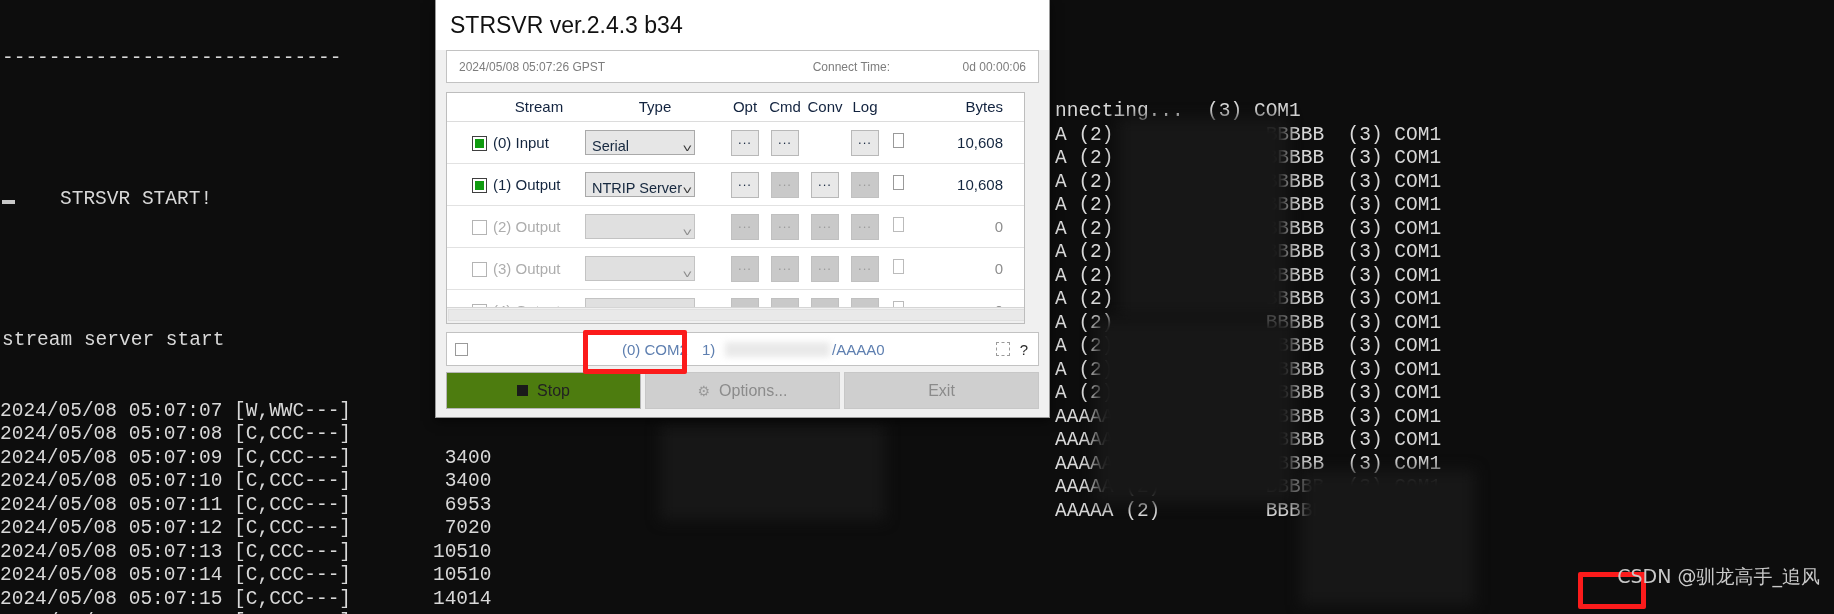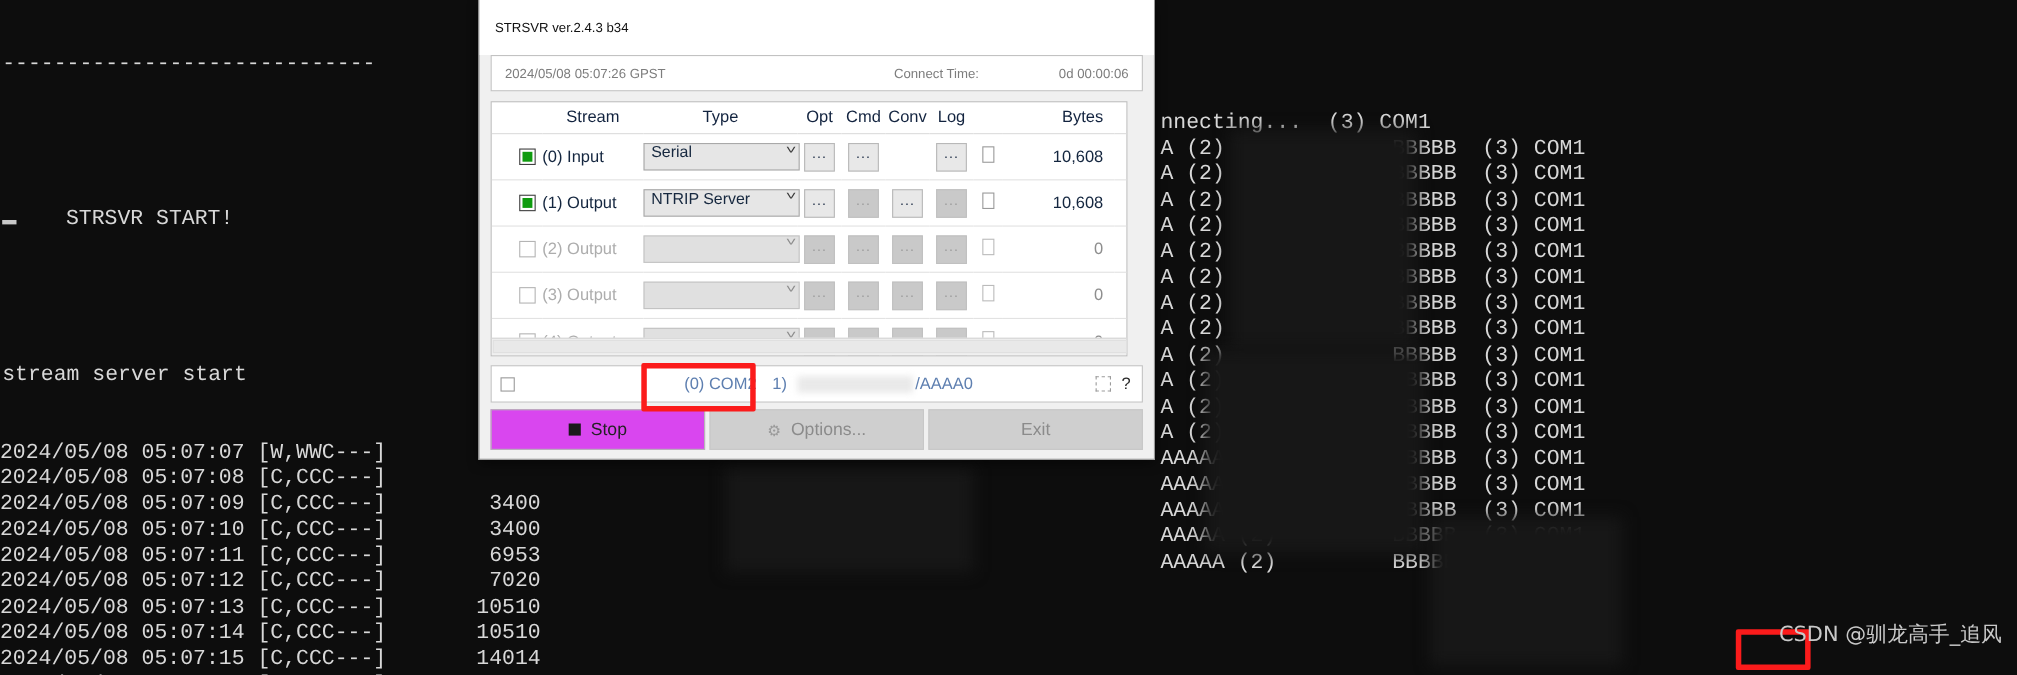--- a/index.html
+++ b/index.html
@@ -15,21 +15,21 @@
   .hdrline{padding-left:2px;}
   .indent{padding-left:60px;}
   #caret{position:absolute;left:2px;top:200px;width:13px;height:4px;background:#c8c8c8;}
 
   
   #strsvr{position:absolute;left:435px;top:0px;width:613px;height:417px;
           background:#f0f0f0;border:1px solid #9a9a9a;border-top:none;
           box-shadow:0 3px 10px rgba(0,0,0,.55);}
   #titlebar{height:50px;background:#ffffff;display:flex;align-items:center;
             padding-left:14px;box-sizing:border-box;}
-  #titlebar .ttl{font-size:12px;color:#111;}
+  #titlebar .ttl{font-size:23px;color:#111;}
 
   #clockbar{margin:0 10px;height:33px;background:#fff;border:1px solid #c2c2c2;
             display:flex;align-items:center;box-sizing:border-box;
             padding:0 12px;font-size:12px;color:#7d7d7d;}
   #clockbar .gpst{flex:0 0 auto;}
   #clockbar .spacer{flex:1 1 auto;}
   #clockbar .ctlbl{margin-right:26px;}
   #clockbar .ctval{min-width:110px;text-align:right;}
 
   #tablewrap{margin:9px 24px 0 10px;background:#fff;border:1px solid #bdbdbd;
@@ -50,22 +50,22 @@
   .cb{width:15px;height:15px;border:1px solid #6e6e6e;background:#fff;
       display:inline-block;box-sizing:border-box;vertical-align:middle;}
   .cb.on{border:1px solid #3f3f3f;background:#fff;position:relative;}
   .cb.on::after{content:"";position:absolute;left:2px;top:2px;right:2px;bottom:2px;
                 background:#0f9b0f;}
   .cb.dim{border-color:#b4b4b4;}
 
   .slbl{font-size:15px;color:#14263f;}
   .slbl.dim{color:#adadad;}
 
-  .sel{width:142px;height:25px;border:1px solid #a9a9a9;background:#e6e6e6;
-       font-size:14.5px;color:#16283f;display:flex;align-items:flex-start;
+  .sel{width:110px;height:25px;border:1px solid #a9a9a9;background:#e6e6e6;
+       font-size:14.5px;color:#16283f;display:flex;align-items:flex-end;
        padding:0 4px 0 6px;box-sizing:border-box;}
   .sel.dim{background:#e0e0e0;border-color:#c3c3c3;color:#bcbcbc;}
   .sel .txt{flex:1;overflow:hidden;white-space:nowrap;}
   .sel .chev{font-size:11px;color:#3a3a3a;transform:scaleX(1.5);}
   .sel.dim .chev{color:#8d8d8d;}
 
   .dots{width:28px;height:26px;border:1px solid #b8b8b8;background:#e8e8e8;
         display:inline-flex;align-items:center;justify-content:center;
         font-size:13px;color:#1d2d45;letter-spacing:1px;line-height:5px;
         box-sizing:border-box;padding-bottom:7px;}
@@ -94,21 +94,21 @@
                     background:#e9e9e9;filter:blur(3px);}
   #statusbar .s1b{position:absolute;left:385px;color:#5e7fb0;}
   #statusbar .sright{position:absolute;right:10px;display:flex;align-items:center;gap:10px;}
   #statusbar .dashbox{width:14px;height:14px;border:1px dashed #9b9b9b;box-sizing:border-box;}
   #statusbar .qm{color:#2b2b2b;font-size:15px;}
 
   #redbox{position:absolute;left:583px;top:330px;width:104px;height:44px;
           border:5px solid #fb1b1b;box-sizing:border-box;z-index:40;border-radius:2px;}
 
   #btnrow{position:absolute;left:10px;right:10px;bottom:8px;display:flex;gap:4px;}
-  .btn{flex:1;height:37px;border:1px solid #b6b6b6;background:#d946ef;
+  .btn{flex:1;height:37px;border:1px solid #b6b6b6;background:#4d7c0f;
        display:flex;align-items:center;justify-content:center;gap:9px;
        font-size:16px;color:#222;box-sizing:border-box;}
   .btn.grey{background:#cfcfcf;border-color:#c7c7c7;color:#8b8b8b;}
   .btn .sq{width:11px;height:11px;background:#1a1a1a;display:inline-block;}
   .btn .gear{font-size:14px;color:#9a9a9a;}
 
   
   #csdn{position:absolute;right:14px;bottom:24px;color:#c9c9c9;font-size:19px;
         font-family:"DejaVu Sans",sans-serif;}
   #redbox2{position:absolute;left:1578px;top:572px;width:68px;height:37px;

